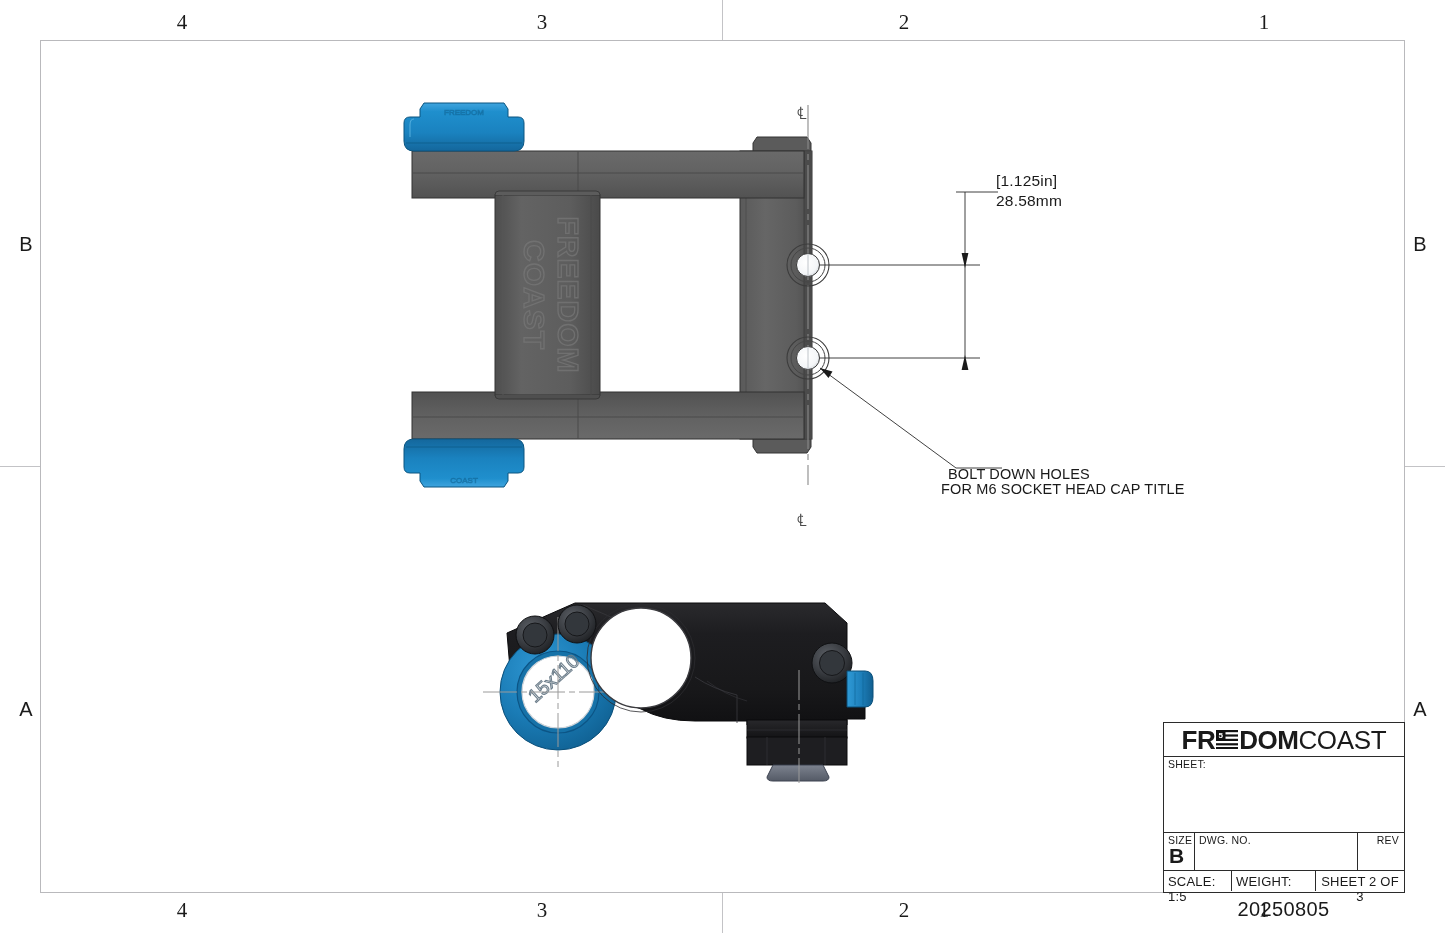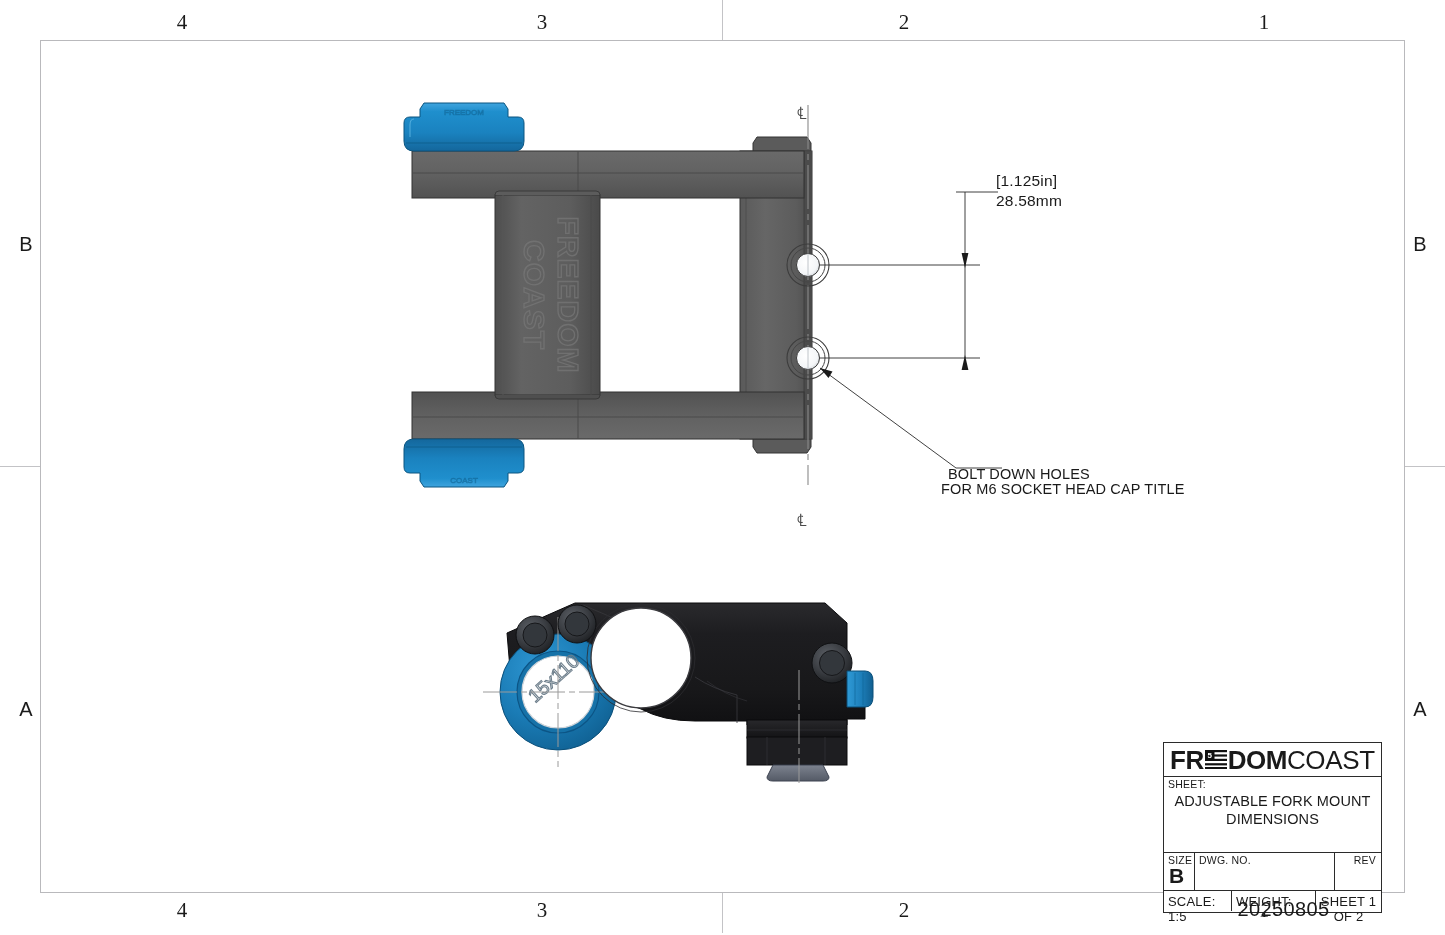--- a/index.html
+++ b/index.html
@@ -55,25 +55,24 @@
   }
   .cl-sym{
     position:absolute;
     font-family:"Liberation Serif", serif;
     font-size:17px;color:#4a4a4a;
   }
 
   
   .titleblock{
     position:absolute;left:1163px;top:722px;
-    width:219px;height:171px;
+    width:242px;height:171px;
     border:1.2px solid #2b2b2b;
     box-sizing:border-box;
     background:#fff;
-    margin-top:20px;
   }
   .tb-row{box-sizing:border-box;width:100%;display:flex;}
   .tb-logo{
     height:34px;border-bottom:1.2px solid #2b2b2b;
     display:flex;align-items:center;justify-content:center;
     overflow:hidden;
   }
   .logo-wrap{display:flex;align-items:center;line-height:1;}
   .logo-a{font-size:26px;font-weight:bold;letter-spacing:-0.5px;font-family:"Liberation Sans",sans-serif;}
   .logo-b{font-size:26px;font-weight:normal;letter-spacing:-0.3px;font-family:"Liberation Sans",sans-serif;}
@@ -398,24 +397,20 @@
             <text x="4.7" y="7.6" text-anchor="middle" font-family="Liberation Sans, sans-serif" font-size="8" font-weight="bold" fill="#ffffff">5</text>
           </svg>
         </span>
         <span class="logo-a">DOM</span>
         <span class="logo-b">COAST</span>
       </span>
     </div>
 
     <div class="tb-row tb-title">
       <div class="tb-title-lbl">SHEET:</div>
-      <div class="tb-title-val">
-        <div>ADJUSTABLE FORK MOUNT</div>
-        <div>DIMENSIONS</div>
-      </div>
     </div>
 
     <div class="tb-row tb-size-row">
       <div class="tb-cell c-size">
         <div class="cell-lbl">SIZE</div>
         <div class="cell-big">B</div>
       </div>
       <div class="tb-cell c-dwg">
         <div class="cell-lbl">DWG.  NO.</div>
         <div class="cell-big" style="font-size:13px;font-weight:normal;top:16px;"></div>
@@ -427,20 +422,20 @@
     </div>
 
     <div class="tb-row tb-bot-row">
       <div class="tb-cell c-scale">
         <div class="cell-lbl">SCALE: 1:5</div>
       </div>
       <div class="tb-cell c-weight">
         <div class="cell-lbl">WEIGHT:</div>
       </div>
       <div class="tb-cell c-sheet">
-        <div class="cell-lbl">SHEET 1 OF 2</div>
+        <div class="cell-lbl">SHEET 2 OF 3</div>
       </div>
     </div>
   </div>
 
   <div class="tb-date">20250805</div>
 
 </div>
 
 </body></html>

